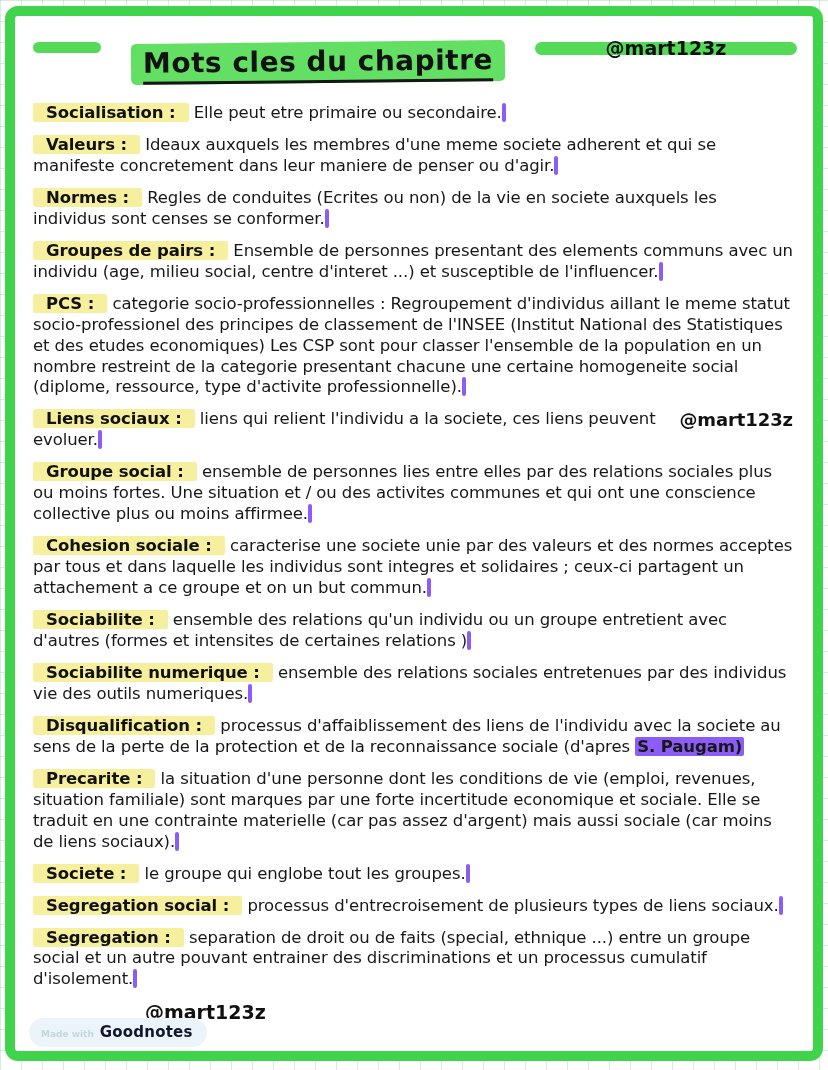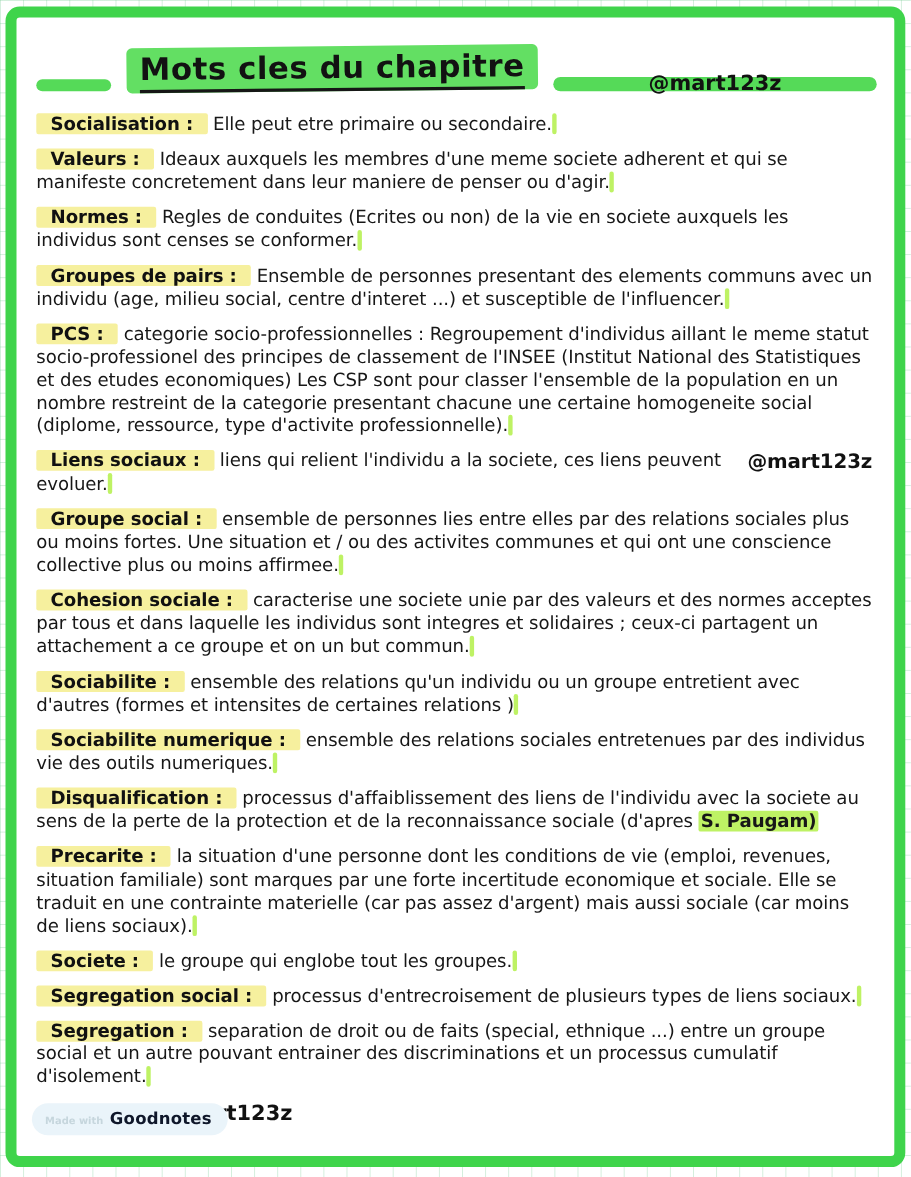--- a/index.html
+++ b/index.html
@@ -17,21 +17,21 @@
     position: absolute; top: 6px; left: 5px; right: 5px; bottom: 9px;
     background: #ffffff;
     border: 10px solid #3fd44b;
     border-radius: 13px;
   }
   .content {
     position: absolute; inset: 0;
     padding: 16px 16px 0 18px;
   }
   .title-row {
-    display: flex; align-items: flex-end; gap: 14px;
+    display: flex; align-items: flex-start; gap: 30px;
     margin: 10px 0 20px 0;
   }
   .left-bar {
     width: 68px; height: 11px; background: #55da58; border-radius: 6px; flex: 0 0 auto;
   }
   .page-title {
     background: #63df63; border-radius: 5px;
     padding: 3px 12px 5px 12px;
     font-size: 28px; font-weight: bold; color: #121212;
     letter-spacing: 0.5px; white-space: nowrap;
@@ -51,31 +51,31 @@
   .entry {
     margin: 0 0 11px 0;
     font-size: 16.5px; line-height: 1.27; color: #171717;
     letter-spacing: -0.1px;
   }
   .term {
     background: #f6f09e; font-weight: bold; color: #111;
     padding: 0 13px; border-radius: 2px;
   }
   .cyan {
-    background: #bef264; padding: 0 2px; border-radius: 2px; font-weight: bold;
+    background: #8b5cf6; padding: 0 2px; border-radius: 2px; font-weight: bold;
   }
   .mid-handle {
     float: right; font-size: 18px; font-weight: bold; color: #111; margin-left: 8px;
   }
   .bottom-handle {
     margin: 10px 0 0 112px;
     font-size: 19px; font-weight: bold; color: #111;
   }
   .goodnotes-badge {
-    position: absolute; left: 14px; bottom: 19px;
+    position: absolute; left: 14px; bottom: 4px;
     background: #eaf4fa; border-radius: 15px;
     padding: 5px 14px 6px 12px;
     display: flex; align-items: baseline; gap: 6px;
   }
   .made-with { font-size: 9px; color: #c6d6dd; font-weight: 600; }
   .brand { font-size: 15px; color: #0f172a; font-weight: 600; letter-spacing: 0.2px; }
 </style>
 </head>
 <body>
 

